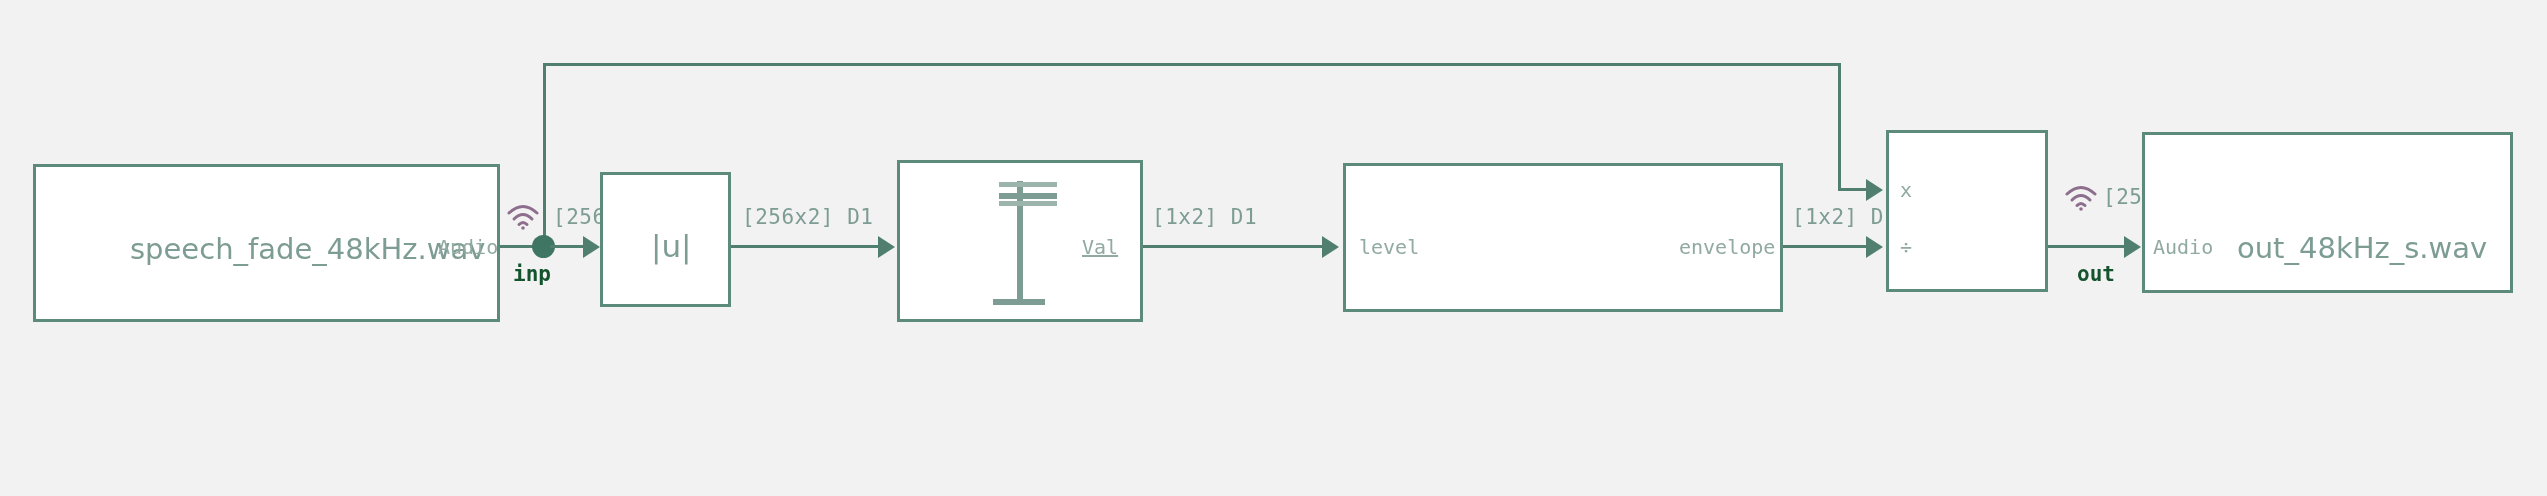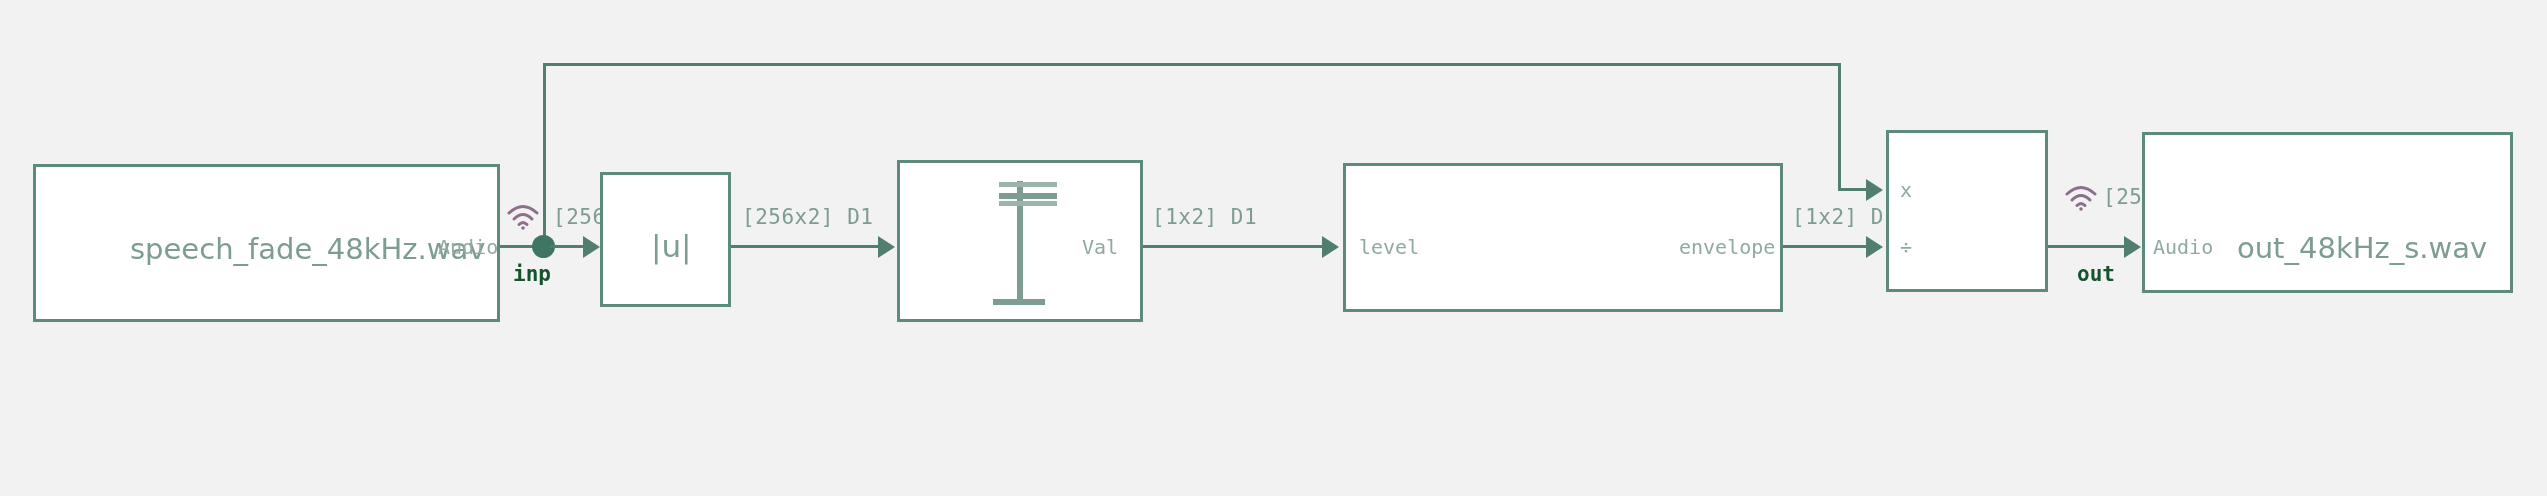--- a/index.html
+++ b/index.html
@@ -128,21 +128,21 @@
   <div class="sig-lbl" style="left:742px;top:205px;">[256x2] D1</div>
 
   <div class="blk" style="left:897px;top:160px;width:246px;height:162px;"></div>
   <div class="maxicon" style="left:985px;top:175px;width:70px;height:130px;">
     <div class="stem" style="left:32px;top:6px;height:120px;"></div>
     <div class="cap" style="left:14px;top:18px;width:58px;"></div>
     <div class="cap2" style="left:14px;top:7px;width:58px;"></div>
     <div class="cap2" style="left:14px;top:26px;width:58px;"></div>
     <div class="cap" style="left:8px;top:124px;width:52px;"></div>
   </div>
-  <div class="port-lbl" style="left:1082px;top:235px;">Val</div>
+  <div class="port-lbl" style="left:1082px;top:235px;text-decoration:underline;">Val</div>
 
   <div class="wire-h" style="left:1143px;top:245px;width:184px;"></div>
   <div class="arrow" style="left:1322px;top:236px;"></div>
   <div class="sig-lbl" style="left:1152px;top:205px;">[1x2] D1</div>
 
   <div class="blk" style="left:1343px;top:163px;width:440px;height:149px;"></div>
   <div class="port-lbl" style="left:1359px;top:235px;">level</div>
   <div class="port-lbl" style="left:1679px;top:235px;">envelope</div>
 
   <div class="wire-h" style="left:1783px;top:245px;width:85px;"></div>

